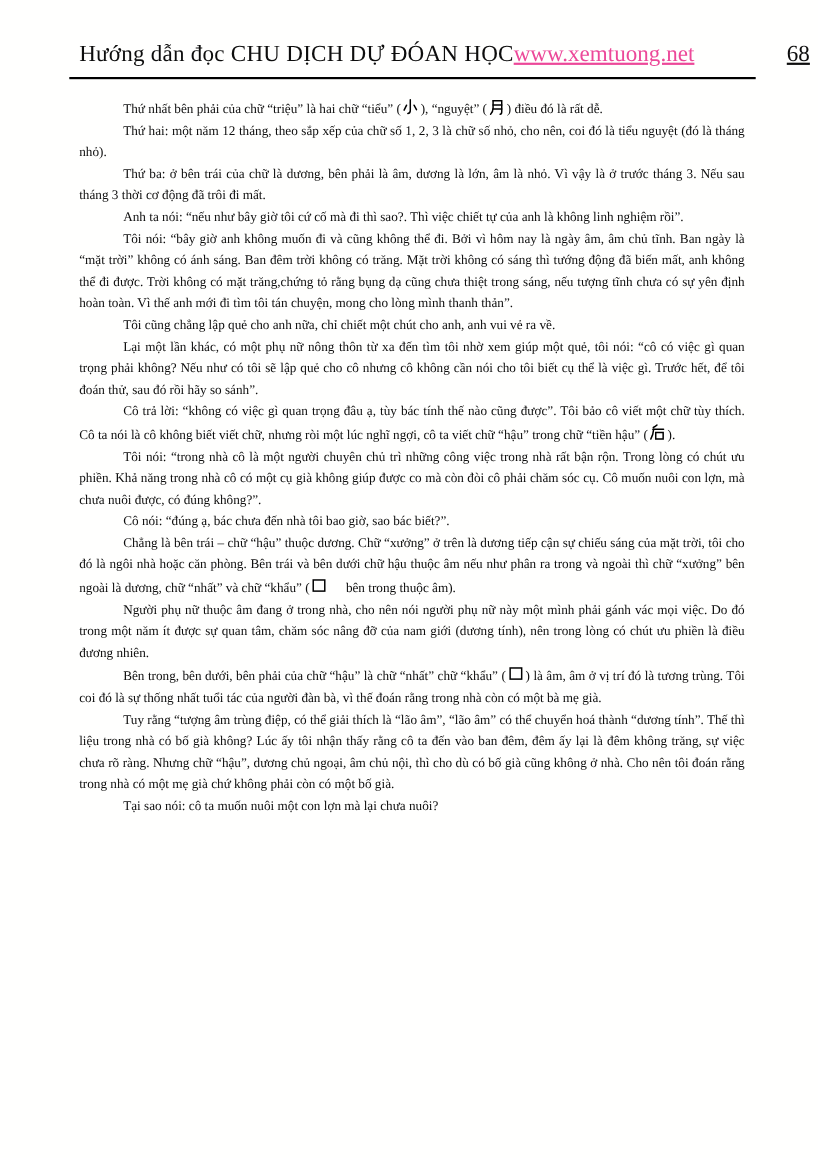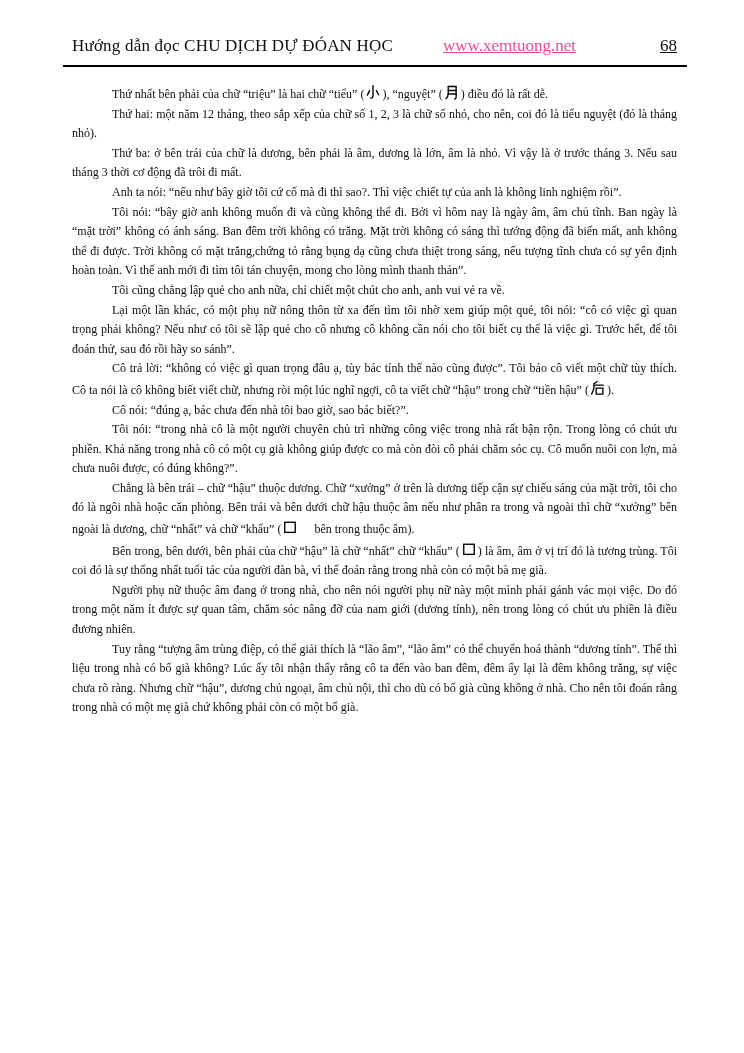--- a/index.html
+++ b/index.html
@@ -9,21 +9,21 @@
     background:#fffffe;
     box-sizing:border-box;
     padding:36px 67px 0 72px;
     font-family:"Liberation Serif","DejaVu Serif",serif;
     color:#0d0d0d;
     overflow:hidden;
   }
   .header {
     display:flex;
     align-items:baseline;
-    font-size:17px;
+    font-size:21px;
     white-space:nowrap;
   }
   .htitle { flex:0 0 auto; letter-spacing:0.2px; }
   .hspacer { flex:1 1 auto; }
   .hlink {
     color:#ec4899;
     text-decoration:underline;
     margin-right:84px;
     cursor:pointer;
   }
@@ -76,24 +76,25 @@
     <p class="para">Tôi cũng chẳng lập quẻ cho anh nữa, chỉ chiết một chút cho anh, anh vui vẻ ra về.</p>
     <p class="para">Lại một lần khác, có một phụ nữ nông thôn từ xa đến tìm tôi nhờ xem giúp một quẻ, tôi nói: “cô có việc gì quan trọng phải không? Nếu như có tôi sẽ lập quẻ cho cô nhưng cô không cần nói cho tôi biết cụ thể là việc gì. Trước hết, để tôi đoán thử, sau đó rồi hãy so sánh”.</p>
     <p class="para">Cô trả lời: “không có việc gì quan trọng đâu ạ, tùy bác tính thế nào cũng được”. Tôi bảo cô viết một chữ tùy thích. Cô ta nói là cô không biết viết chữ, nhưng ròi một lúc nghĩ ngợi, cô ta viết chữ “hậu” trong chữ “tiền hậu” (<span class="cjk"><svg width="18" height="19" viewBox="0 0 24 24">
             <g fill="none" stroke="#000" stroke-width="1.8" stroke-linecap="round">
               <path d="M11 2.5 Q9 4.5 6.5 5.5"></path>
               <path d="M6 7.5 H19"></path>
               <path d="M7 7.5 Q6.5 14 3.5 19.5"></path>
               <path d="M9.5 11.5 H18.5 V19.5 H9.5 Z"></path>
             </g>
           </svg></span>).</p>
+    <p class="para">Tôi nói: “trong nhà cô là một người chuyên chủ trì những công việc trong nhà rất bận rộn. Trong lòng có chút ưu phiền. Khả năng trong nhà cô có một cụ già không giúp được co mà còn đòi cô phải chăm sóc cụ. Cô muốn nuôi con lợn, mà chưa nuôi được, có đúng không?”.</p>
     <p class="para">Cô nói: “đúng ạ, bác chưa đến nhà tôi bao giờ, sao bác biết?”.</p>
-    <p class="para">Tôi nói: “trong nhà cô là một người chuyên chủ trì những công việc trong nhà rất bận rộn. Trong lòng có chút ưu phiền. Khả năng trong nhà cô có một cụ già không giúp được co mà còn đòi cô phải chăm sóc cụ. Cô muốn nuôi con lợn, mà chưa nuôi được, có đúng không?”.</p>
     <p class="para">Chẳng là bên trái – chữ “hậu” thuộc dương. Chữ “xưởng” ở trên là dương tiếp cận sự chiếu sáng của mặt trời, tôi cho đó là ngôi nhà hoặc căn phòng. Bên trái và bên dưới chữ hậu thuộc âm nếu như phân ra trong và ngoài thì chữ “xưởng” bên ngoài là dương, chữ “nhất” và chữ “khẩu” (<span class="cjk"><svg width="18" height="19" viewBox="0 0 24 24">
             <rect x="5" y="5" width="14" height="13.5" fill="none" stroke="#000" stroke-width="1.8"></rect>
           </svg></span>&nbsp;&nbsp;&nbsp;&nbsp;&nbsp;bên trong thuộc âm).</p>
+    <p class="para">Người phụ nữ thuộc âm đang ở trong nhà, cho nên nói người phụ nữ này một mình phải gánh vác mọi việc. Do đó trong một năm ít được sự quan tâm, chăm sóc nâng đỡ của nam giới (dương tính), nên trong lòng có chút ưu phiền là điều đương nhiên.</p>
     <p class="para">Bên trong, bên dưới, bên phải của chữ “hậu” là chữ “nhất” chữ “khẩu” (<span class="cjk"><svg width="18" height="19" viewBox="0 0 24 24">
             <rect x="5" y="5" width="14" height="13.5" fill="none" stroke="#000" stroke-width="1.8"></rect>
           </svg></span>) là âm, âm ở vị trí đó là tương trùng. Tôi coi đó là sự thống nhất tuổi tác của người đàn bà, vì thế đoán rằng trong nhà còn có một bà mẹ già.</p>
-    <p class="para">Người phụ nữ thuộc âm đang ở trong nhà, cho nên nói người phụ nữ này một mình phải gánh vác mọi việc. Do đó trong một năm ít được sự quan tâm, chăm sóc nâng đỡ của nam giới (dương tính), nên trong lòng có chút ưu phiền là điều đương nhiên.</p>
     <p class="para">Tuy rằng “tượng âm trùng điệp, có thể giải thích là “lão âm”, “lão âm” có thể chuyển hoá thành “dương tính”. Thế thì liệu trong nhà có bố già không? Lúc ấy tôi nhận thấy rằng cô ta đến vào ban đêm, đêm ấy lại là đêm không trăng, sự việc chưa rõ ràng. Nhưng chữ “hậu”, dương chủ ngoại, âm chủ nội, thì cho dù có bố già cũng không ở nhà. Cho nên tôi đoán rằng trong nhà có một mẹ già chứ không phải còn có một bố già.</p>
+    <p class="para">Tại sao nói: cô ta muốn nuôi một con lợn mà lại chưa nuôi?</p>
   </div>
 </div>
 
 </body></html>

